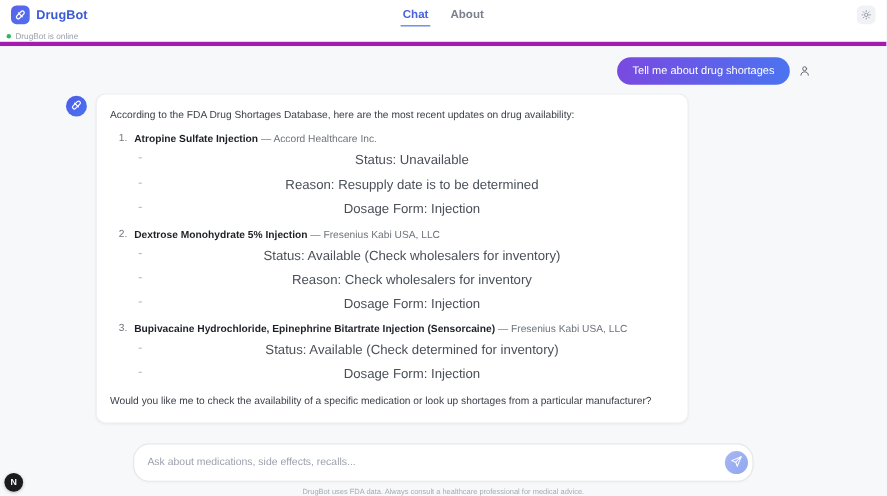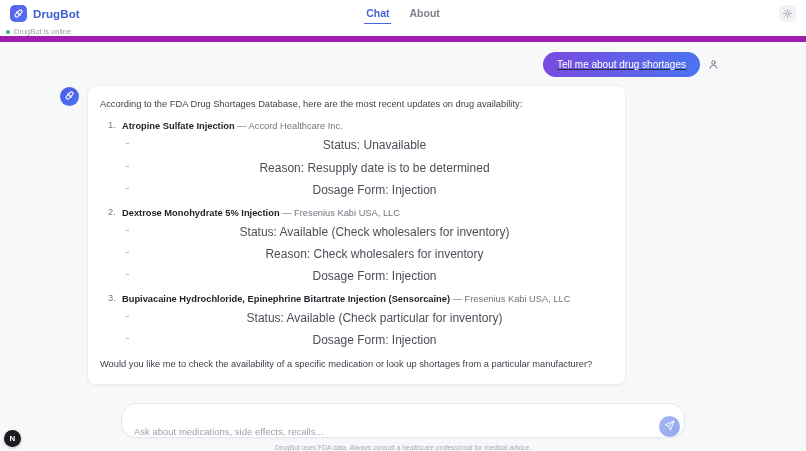--- a/index.html
+++ b/index.html
@@ -85,21 +85,21 @@
     border-radius: 5px;
     background: #f1f2f5;
     display: flex; align-items: center; justify-content: center;
     cursor: pointer;
   }
 
   
   .status-bar {
     height: 15px;
     background: #ffffff;
-    border-bottom: 6px solid #a21caf;
+    border-bottom: 4px solid #a21caf;
     display: flex;
     align-items: center;
     padding: 0 6px;
     gap: 4px;
   }
   .status-dot {
     width: 4px; height: 4px;
     border-radius: 50%;
     background: #35b55f;
     flex: none;
@@ -120,22 +120,21 @@
   .msg-row {
     display: flex;
     padding: 0 60px;
     margin-bottom: 8px;
   }
 
   .msg-row.user {
     justify-content: flex-end;
     align-items: center;
     gap: 7px;
-    padding-right: 86px;
-    text-decoration: underline;
+    padding-right: 68px;
   }
 
   .user-bubble {
     background: linear-gradient(100deg, #7a49e0 0%, #4a74f0 100%);
     color: #ffffff;
     font-size: 10px;
     padding: 7px 14px;
     border-radius: 14px;
     white-space: nowrap;
   }
@@ -255,21 +254,21 @@
     padding-top: 6px;
   }
 
   .composer {
     width: 564px;
     height: 47px;
     background: #ffffff;
     border: 1px solid #e5e7ec;
     border-radius: 15px;
     display: flex;
-    align-items: flex-end;
+    align-items: center;
     padding: 0 4px 0 12px;
     box-shadow: 0 1px 2px rgba(16,24,40,0.03);
   }
 
   .composer-input {
     flex: 1;
     border: none;
     outline: none;
     background: transparent;
     font-family: "Liberation Sans", sans-serif;
@@ -411,21 +410,21 @@
           </ul>
         </li>
 
         <li class="drug-item">
           <div class="drug-title">
             <strong>Bupivacaine Hydrochloride, Epinephrine Bitartrate Injection (Sensorcaine)</strong>
             <span class="dash">—</span>
             <span class="mfr">Fresenius Kabi USA, LLC</span>
           </div>
           <ul class="sub-list">
-            <li class="sub-item">Status: Available (Check particular for inventory)</li>
+            <li class="sub-item">Status: Available (Check determined for inventory)</li>
             <li class="sub-item">Dosage Form: Injection</li>
           </ul>
         </li>
 
       </ol>
 
       <div class="closing-line second">Would you like me to check the availability of a specific medication or look up shortages from a particular manufacturer?</div>
 
     </div>
   </div>

